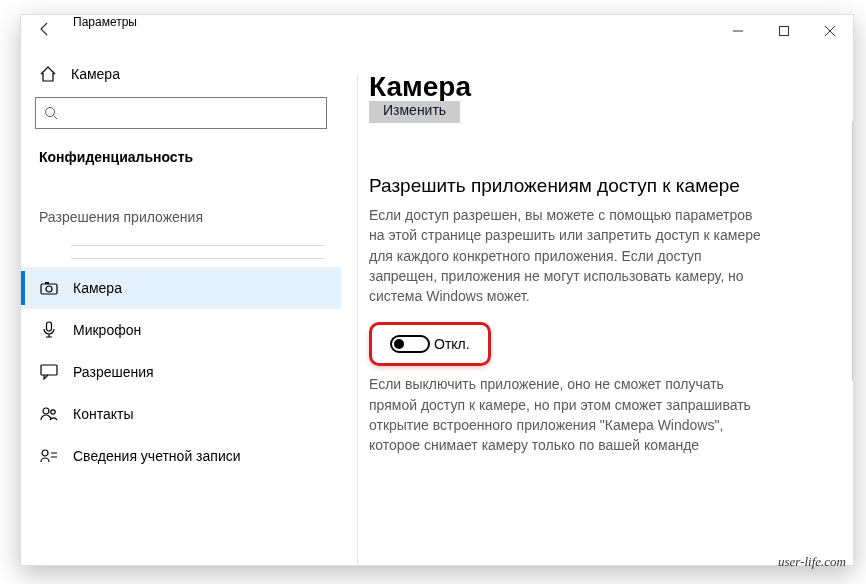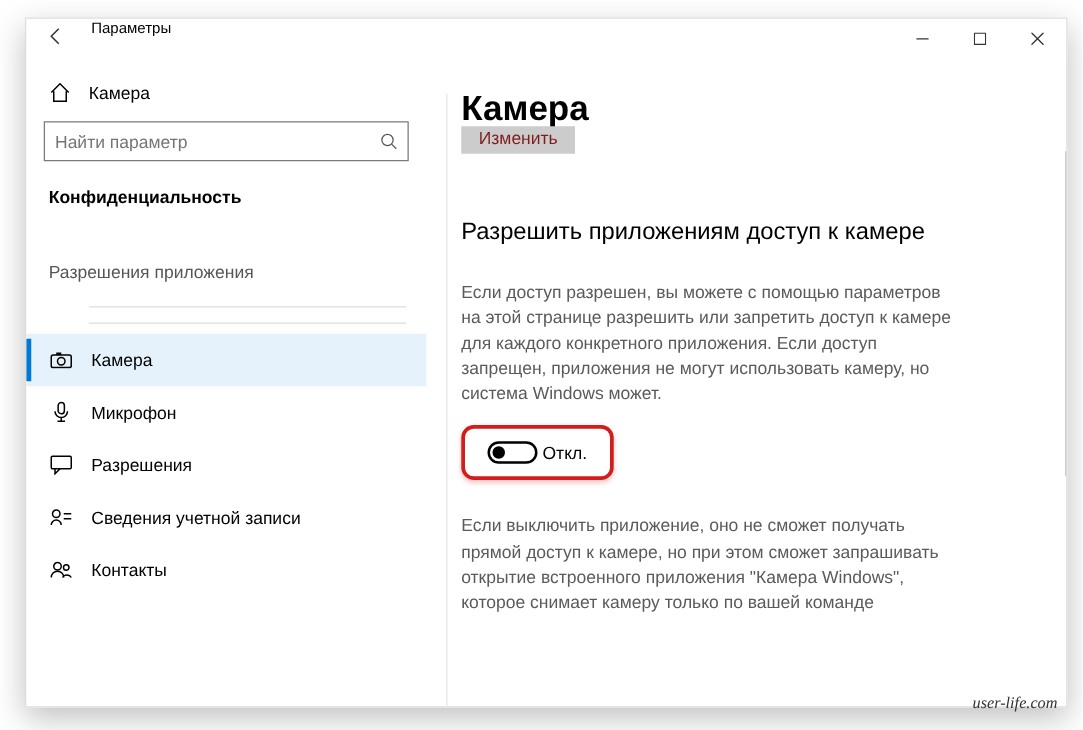--- a/index.html
+++ b/index.html
@@ -24,23 +24,23 @@
 .nav-overflow { height: 14px; border-top: 1px solid #aaa; border-bottom: 1px solid #aaa; margin: 14px 16px 0 50px; opacity:.4; }
 .nav-list { padding-top: 8px; }
 .nav-item { position: relative; display: flex; align-items: center; height: 42px; padding-left: 18px; gap: 14px; cursor: pointer; }
 .nav-item .icon { width: 20px; display: flex; align-items: center; justify-content: center; color: #000; }
 .nav-item .label { font-size: 14px; color: #000; }
 .nav-item.active { background: #e6f2fb; }
 .nav-item.active::before { content:""; position:absolute; left:0; top:4px; bottom:4px; width:4px; background:#0078d4; }
 .divider { position:absolute; left:336px; top:60px; bottom:0; width:1px; background:#e5e5e5; }
 .main { flex: 1; padding: 0 30px 0 28px; position: relative; }
 .page-title { font-size: 28px; font-weight: 600; margin-top: 16px; }
-.chg-btn { background: #ccc; border: 0; padding: 1px 14px 5px 14px; font-size: 14px; margin-top: 2px; color: #7f1d1d; position: relative; top:-4px; }
+.chg-btn { background: #ccc; border: 0; padding: 1px 14px 5px 14px; font-size: 14px; margin-top: 2px; color: #0f172a; position: relative; top:-4px; }
 .section-h { font-size: 19px; margin-top: 48px; color: #000; }
-.section-p { font-size: 14px; color: #5a5a5a; margin-top: 26px; line-height: 1.45; max-width: 400px; }
+.section-p { font-size: 14px; color: #5a5a5a; margin-top: 8px; line-height: 1.45; max-width: 400px; }
 .toggle-highlight { border: 3px solid #d41c1c; border-radius: 10px; padding: 10px 18px; display: inline-flex; align-items: center; gap: 4px; margin-top: 16px; box-shadow: 0 2px 4px rgba(212,28,28,.25); }
 .toggle { width: 40px; height: 18px; border: 2px solid #000; border-radius: 9px; position: relative; background: #fff; }
 .toggle::after { content:""; position:absolute; left:2px; top:2px; width:10px; height:10px; border-radius:50%; background:#000; }
 .toggle-label { font-size: 14px; }
 .section-h2 { font-size: 19px; margin-top: 34px; max-width: 400px; }
 .scroll-ind { position:absolute; right:-2px; top:66px; width:3px; height:260px; background:#ccc; }
 .watermark { position:absolute; right:20px; bottom:14px; font-size:13px; font-style:italic; color:#333; font-family: "Times New Roman", serif; }
 svg { display:block; }
 </style>
 </head>
@@ -78,21 +78,20 @@
       <div class="home-row">
         <span class="home-icon">
           <svg width="18" height="18" viewBox="0 0 18 18">
               <path d="M2 9 L9 2 L16 9 M4 8 V16 H14 V8" stroke="#000" stroke-width="1.2" fill="none"></path>
             </svg>
         </span>
         <span class="home-label">Камера</span>
       </div>
       <div class="search-wrap">
         <div class="search-box">
-          <input class="search-input" placeholder="Найти параметр" style="">
           <span class="search-icon">
             <svg width="14" height="14" viewBox="0 0 14 14">
                 <circle cx="6" cy="6" r="4.5" stroke="#555" stroke-width="1" fill="none"></circle>
                 <line x1="9.5" y1="9.5" x2="13" y2="13" stroke="#555" stroke-width="1"></line>
               </svg>
           </span>
         </div>
       </div>
       <div class="group-title">Конфиденциальность</div>
       <div class="subgroup">Разрешения приложения</div>
@@ -123,35 +122,35 @@
             <svg width="18" height="16" viewBox="0 0 18 16">
                 <rect x="1" y="1" width="16" height="10" rx="1" stroke="#000" stroke-width="1.2" fill="none"></rect>
                 <path d="M4 11 L4 15 L8 11" stroke="#000" stroke-width="1.2" fill="none"></path>
               </svg>
           </span>
           <span class="label">Разрешения</span>
         </div>
         <div class="nav-item">
           <span class="icon">
             <svg width="18" height="14" viewBox="0 0 18 14">
-                <circle cx="5" cy="4" r="3" stroke="#000" stroke-width="1.2" fill="none"></circle>
-                <path d="M1 13 a4 4 0 0 1 8 0 M11 4 H17 M11 8 H17" stroke="#000" stroke-width="1.2" fill="none"></path>
-              </svg>
-          </span>
-          <span class="label">Сведения учетной записи</span>
-        </div>
-        <div class="nav-item">
-          <span class="icon">
-            <svg width="18" height="14" viewBox="0 0 18 14">
                 <circle cx="6" cy="4" r="3" stroke="#000" stroke-width="1.2" fill="none"></circle>
                 <circle cx="13" cy="5" r="2.2" stroke="#000" stroke-width="1.2" fill="none"></circle>
                 <path d="M1 13 a5 5 0 0 1 10 0 M10 13 a4 4 0 0 1 7 0" stroke="#000" stroke-width="1.2" fill="none"></path>
               </svg>
           </span>
           <span class="label">Контакты</span>
+        </div>
+        <div class="nav-item">
+          <span class="icon">
+            <svg width="18" height="14" viewBox="0 0 18 14">
+                <circle cx="5" cy="4" r="3" stroke="#000" stroke-width="1.2" fill="none"></circle>
+                <path d="M1 13 a4 4 0 0 1 8 0 M11 4 H17 M11 8 H17" stroke="#000" stroke-width="1.2" fill="none"></path>
+              </svg>
+          </span>
+          <span class="label">Сведения учетной записи</span>
         </div>
       </div>
     </aside>
 
     <div class="divider"></div>
 
     <main class="main">
       <div class="scroll-ind"></div>
       <div class="page-title">Камера</div>
       <button class="chg-btn">Изменить</button>

